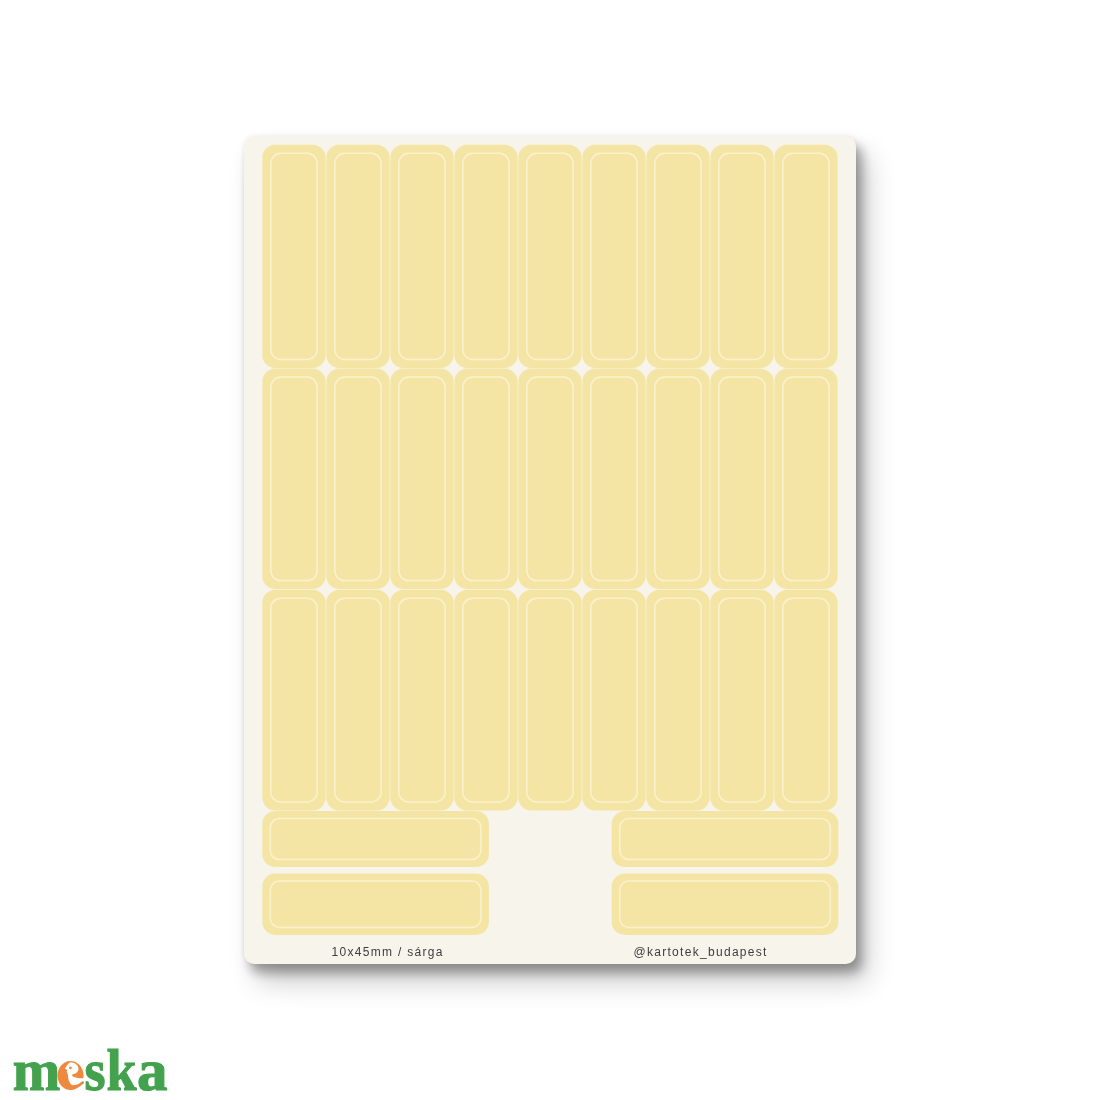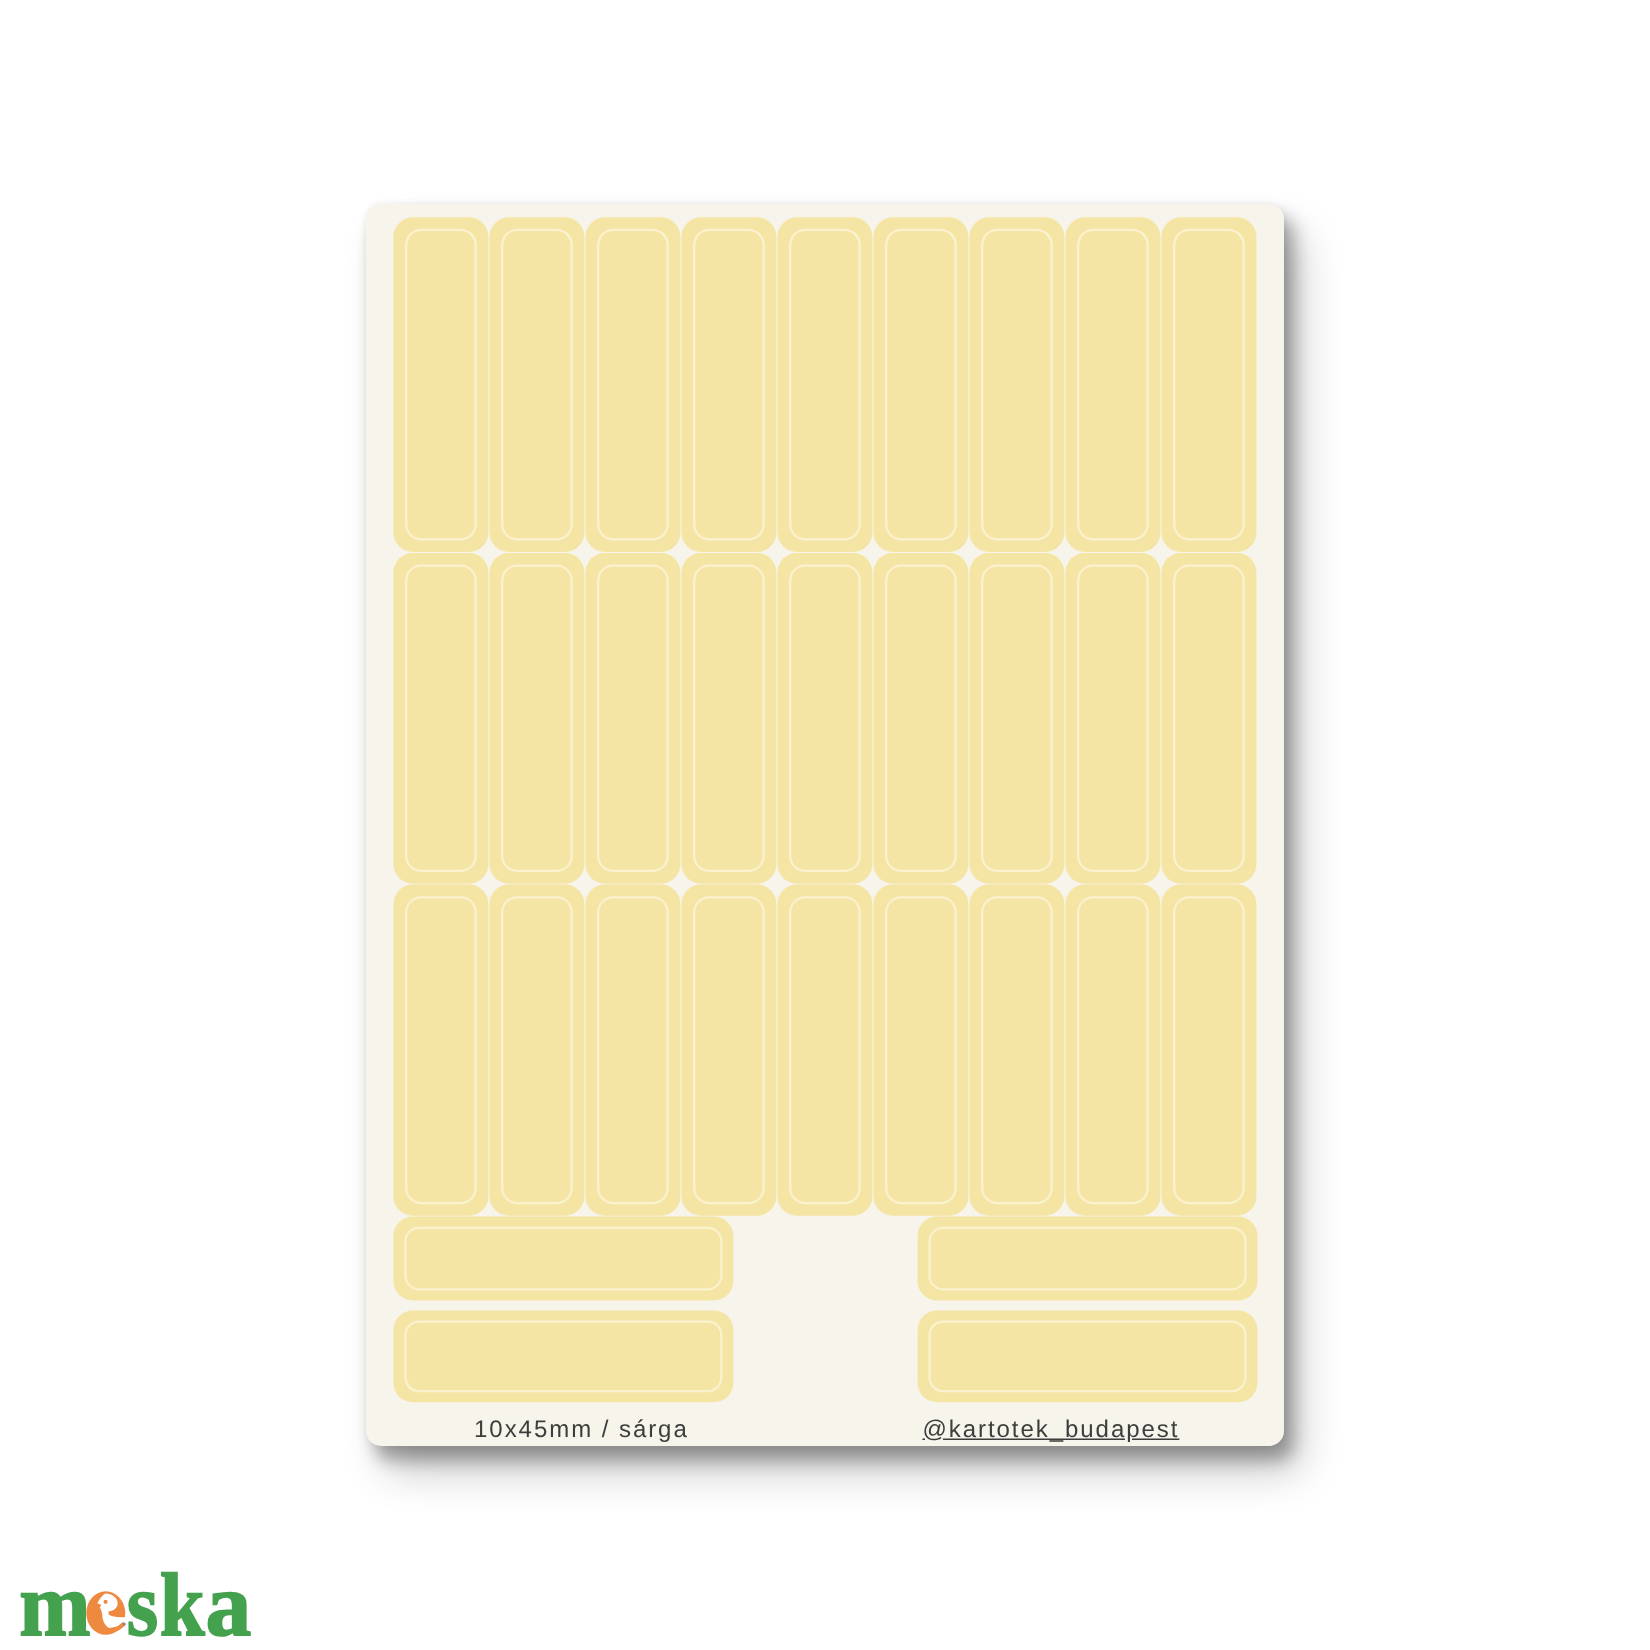--- a/index.html
+++ b/index.html
@@ -1,19 +1,19 @@
 <!DOCTYPE html>
 <html><head>
 <meta charset="utf-8">
 <style>
 html,body{margin:0;padding:0;width:1100px;height:1100px;background:#ffffff;overflow:hidden;}
 body{font-family:"Liberation Sans",sans-serif;position:relative;}
 .card{position:absolute;left:243.6px;top:135.5px;width:612.8px;height:828.5px;background:#F6F4EB;border-radius:10px;
 box-shadow:0 0 5px rgba(0,0,0,0.06), 6px 9px 11px rgba(0,0,0,0.32), 12px 18px 28px rgba(0,0,0,0.20);}
-.cap{position:absolute;font-size:16px;letter-spacing:1.3px;color:#3d3d3d;text-align:center;width:260px;}
+.cap{position:absolute;font-size:12px;letter-spacing:1.3px;color:#3d3d3d;text-align:center;width:260px;}
 </style>
 </head>
 <body>
 
 <div class="card">
 <svg width="613" height="829" viewBox="0 0 613 829">
 
 <g>
         <rect x="18.3" y="8.8" width="63.3" height="223.2" rx="13" fill="#F5E5A5"></rect>
         <rect x="26.8" y="17.3" width="46.3" height="206.2" rx="10" fill="none" stroke="#FAF2CF" stroke-width="1.5"></rect>
@@ -165,21 +165,21 @@
       </g>
 
 <g>
         <rect x="367.7" y="737.6" width="226.6" height="61.3" rx="13" fill="#F5E5A5"></rect>
         <rect x="375.7" y="745.1" width="210.6" height="46.3" rx="9" fill="none" stroke="#FAF2CF" stroke-width="1.5"></rect>
       </g>
 </svg>
 
 <div class="cap" style="left:14px;top:809px;">10x45mm / sárga</div>
 
-<div class="cap" style="left:327px;top:809px;text-decoration:underline;">@kartotek_budapest</div>
+<div class="cap" style="left:327px;top:809px;">@kartotek_budapest</div>
 </div>
 
 <svg style="position:absolute;left:0px;top:1040px;" width="190" height="60" viewBox="0 0 190 60">
 
 <g fill="#44A24E" stroke="#44A24E" stroke-width="1.2" font-family="Liberation Serif, serif" font-weight="bold" font-size="60px">
 <text x="12.8" y="50" textLength="47.5" lengthAdjust="spacingAndGlyphs">m</text>
 <text x="84.5" y="50" textLength="21" lengthAdjust="spacingAndGlyphs">s</text>
 <text x="106.5" y="50" textLength="30" lengthAdjust="spacingAndGlyphs">k</text>
 <text x="137" y="50" textLength="30.5" lengthAdjust="spacingAndGlyphs">a</text>
 </g>

